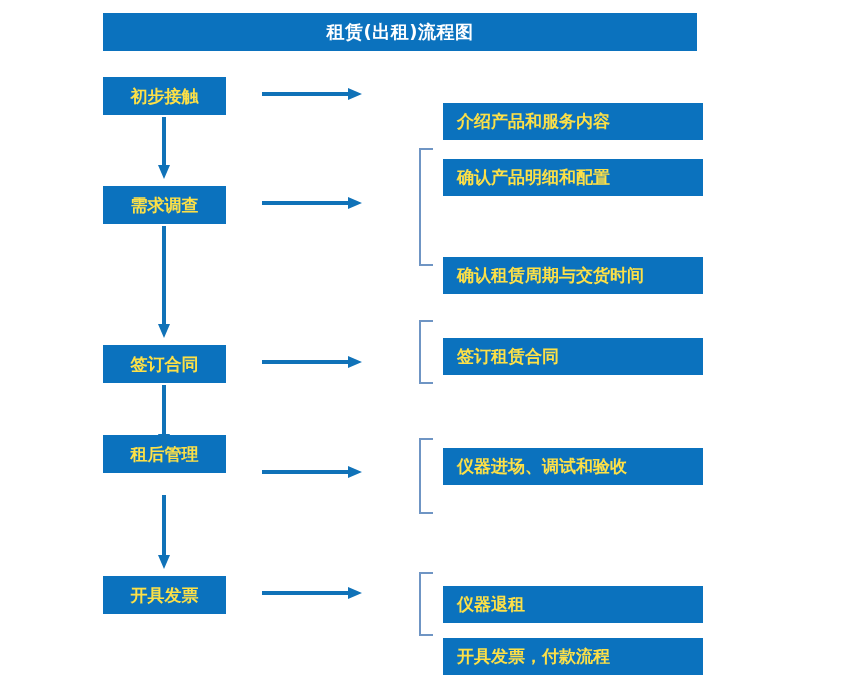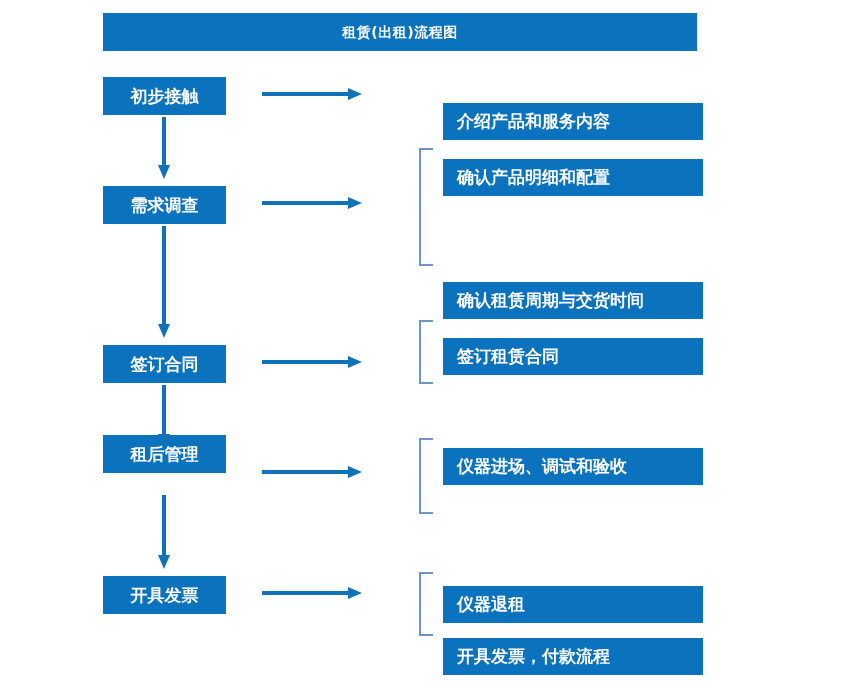--- a/index.html
+++ b/index.html
@@ -26,36 +26,36 @@
     top: 13px;
     width: 594px;
     height: 38px;
     background: #0b72be;
     display: flex;
     align-items: center;
     justify-content: center;
   }
   .title-bar .title-text {
     color: #ffffff;
-    font-size: 14px;
+    font-size: 18px;
     font-weight: bold;
     letter-spacing: 0.5px;
     line-height: 1;
   }
 
   
   .node {
     position: absolute;
     background: #0b72be;
     display: flex;
     align-items: center;
     box-sizing: border-box;
   }
   .node .node-text {
-    color: #ffffff;
+    color: #fde047;
     font-size: 17px;
     font-weight: bold;
     line-height: 1;
     white-space: nowrap;
   }
 
   
   .node.stage {
     left: 103px;
     width: 123px;
@@ -120,21 +120,21 @@
   <div class="node stage" style="top:576px">
     <span class="node-text">开具发票</span>
   </div>
 
   <div class="node detail" style="top:77px">
     <span class="node-text">介绍产品和服务内容</span>
   </div>
   <div class="node detail" style="top:133px">
     <span class="node-text">确认产品明细和配置</span>
   </div>
-  <div class="node detail" style="top:256px">
+  <div class="node detail" style="top:231px">
     <span class="node-text">确认租赁周期与交货时间</span>
   </div>
   <div class="node detail" style="top:312px">
     <span class="node-text">签订租赁合同</span>
   </div>
   <div class="node detail" style="top:422px">
     <span class="node-text">仪器进场、调试和验收</span>
   </div>
   <div class="node detail" style="top:560px">
     <span class="node-text">仪器退租</span>

